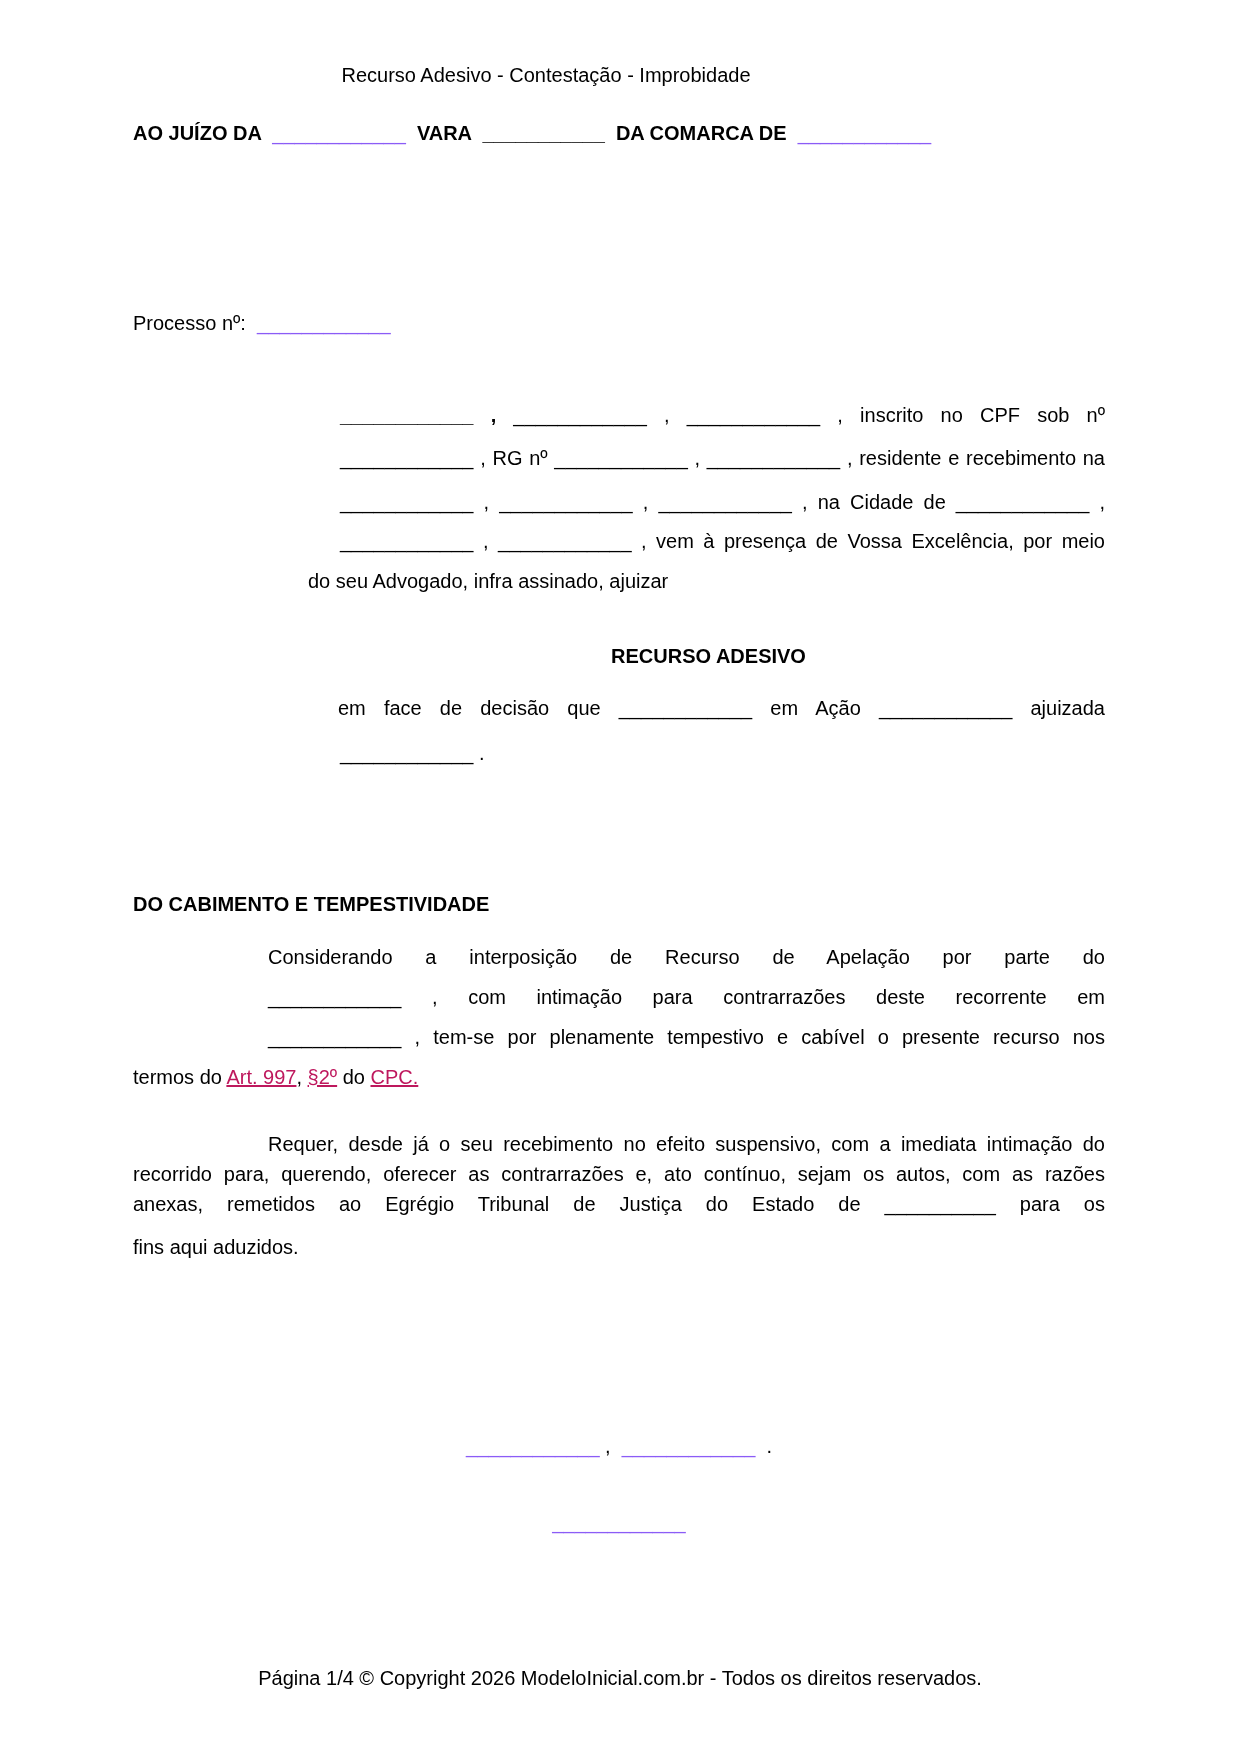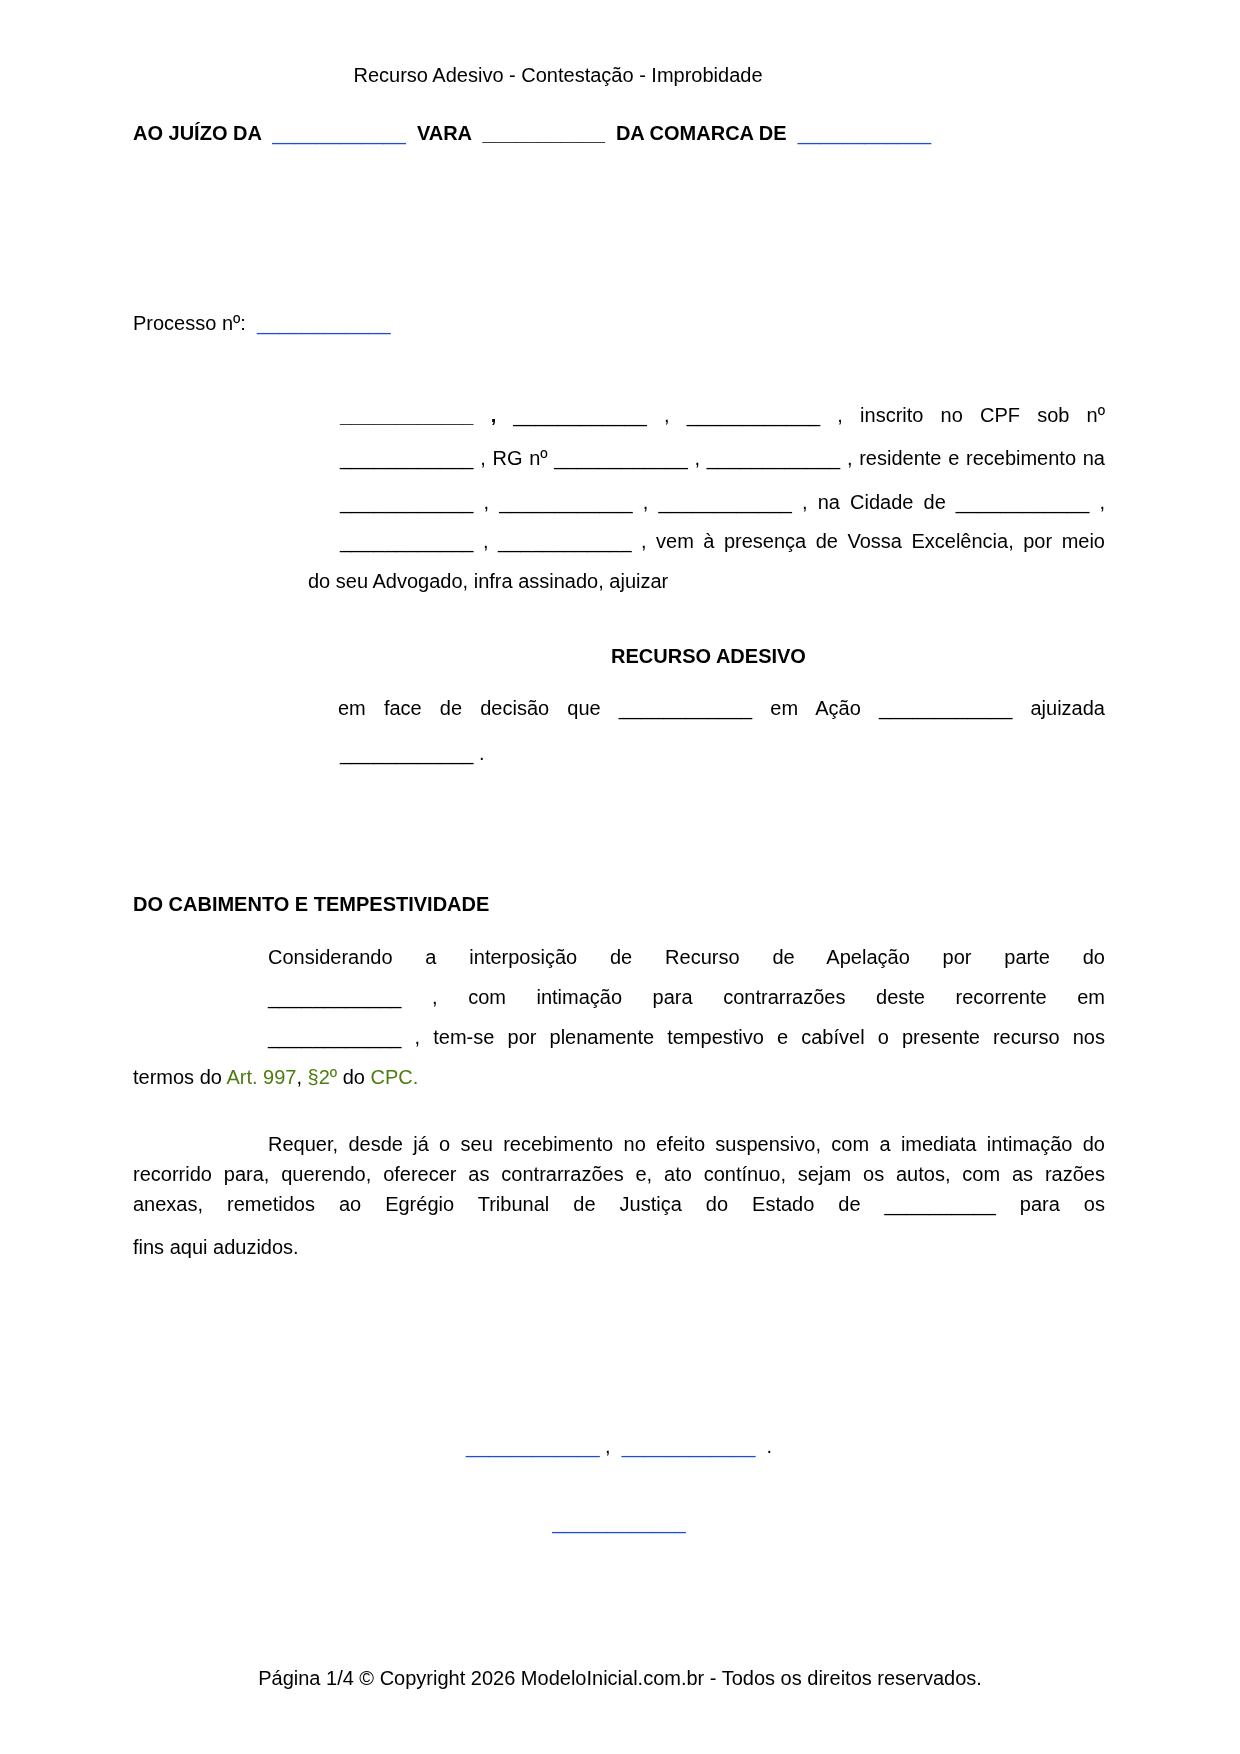--- a/index.html
+++ b/index.html
@@ -19,29 +19,29 @@
     white-space:pre-wrap;
   }
   .c{text-align:center;}
   .j{
     text-align:justify;
     text-align-last:justify;
     text-justify:inter-word;
     white-space:normal;
   }
   .b{font-weight:bold;}
-  .bl{color:#1d4ed8;}
-  a.doclink{color:#4d7c0f;cursor:pointer;}
+  .bl{color:#8b5cf6;}
+  a.doclink{color:#be185d;text-decoration:underline;cursor:pointer;}
 </style>
 </head>
 <body>
 
 <div class="page">
 
-  <div class="line c" style="top:62px;left:0;width:1092px;margin-left:12px;">Recurso Adesivo - Contestação - Improbidade</div>
+  <div class="line c" style="top:62px;left:0;width:1092px;">Recurso Adesivo - Contestação - Improbidade</div>
 
   <div class="line" style="top:120px;left:133px;width:990px;"><span class="b">AO JUÍZO DA  </span><span class="bl">____________</span><span class="b">  VARA  </span><span class="b">___________</span><span class="b">  DA COMARCA DE  </span><span class="bl">____________</span></div>
 
   <div class="line" style="top:262px;left:133px;width:800px;margin-top:48px;"><span>Processo nº:  </span><span class="bl">____________</span></div>
 
   <div class="line j" style="top:402px;left:312px;width:793px;padding-left:28px;box-sizing:border-box;"><span class="b">____________ ,</span><span> ____________ , ____________ , inscrito no CPF sob nº</span></div>
   <div class="line j" style="top:445px;left:312px;width:793px;padding-left:28px;box-sizing:border-box;">____________ , RG nº ____________ , ____________ , residente e recebimento na</div>
   <div class="line j" style="top:489px;left:312px;width:793px;padding-left:28px;box-sizing:border-box;">____________ , ____________ , ____________ , na Cidade de ____________ ,</div>
   <div class="line j" style="top:528px;left:312px;width:793px;padding-left:28px;box-sizing:border-box;">____________ , ____________ , vem à presença de Vossa Excelência, por meio</div>
   <div class="line" style="top:568px;left:308px;width:793px;">do seu Advogado, infra assinado, ajuizar</div>

